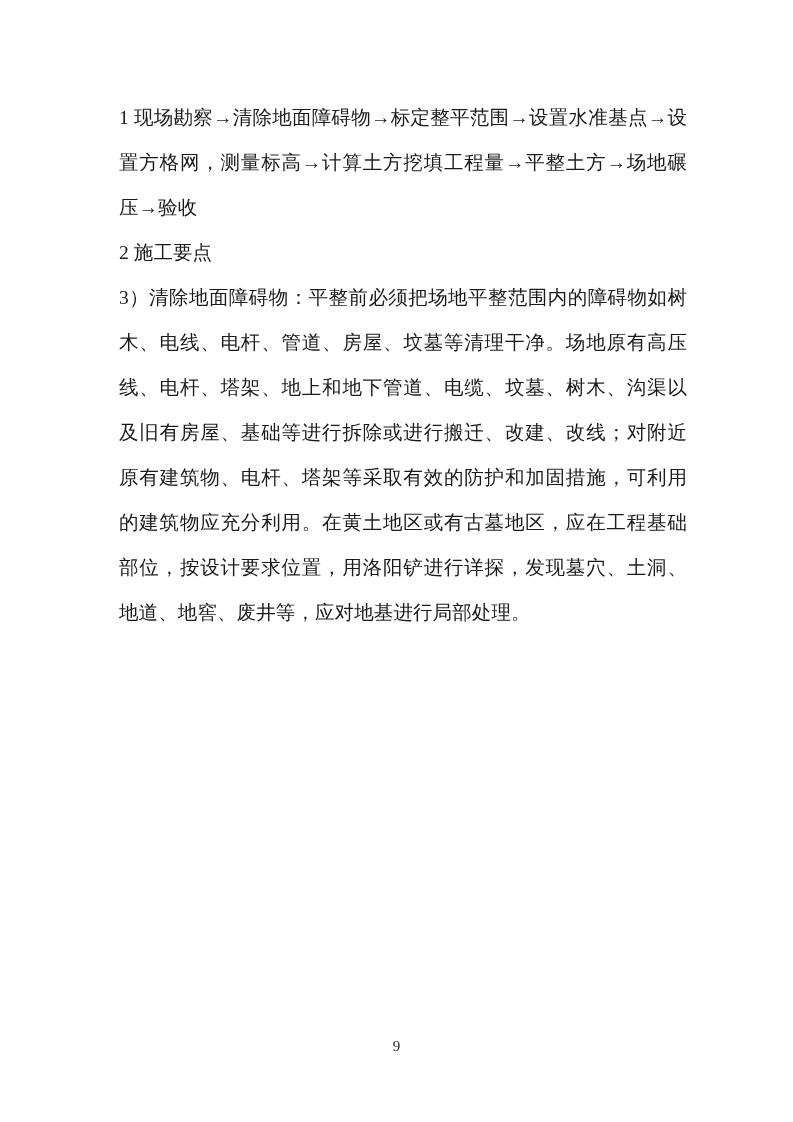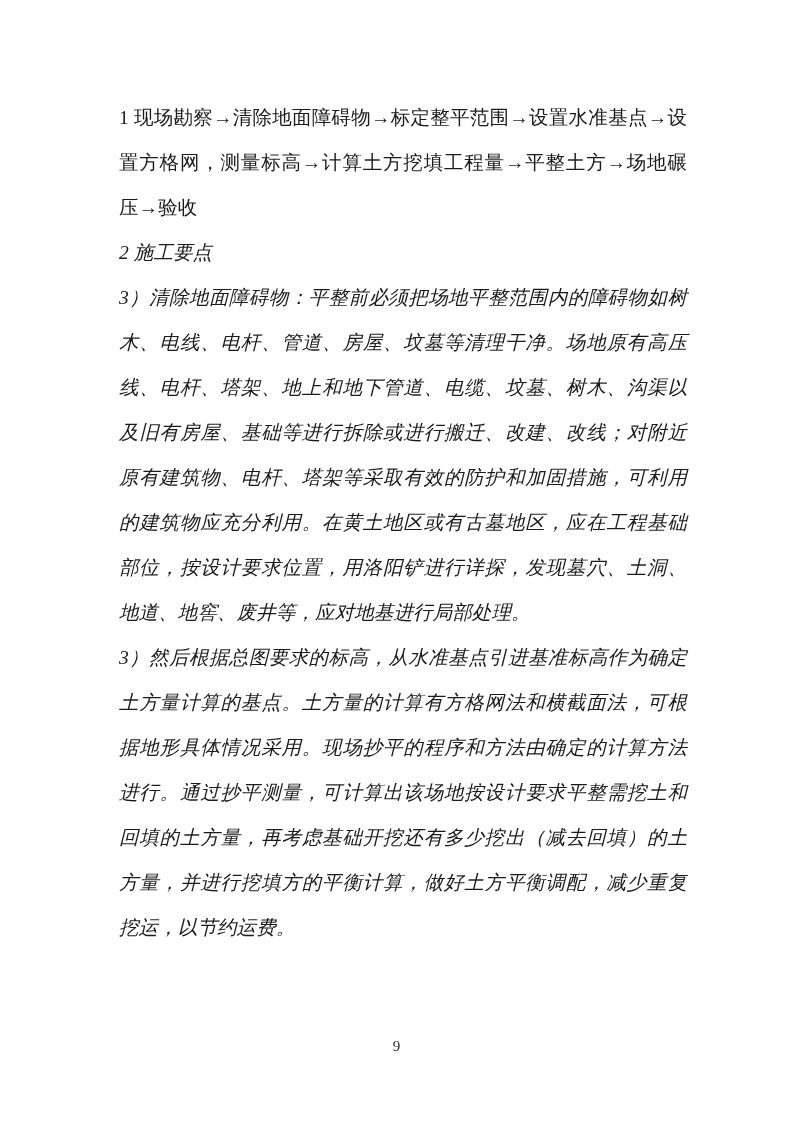--- a/index.html
+++ b/index.html
@@ -40,21 +40,20 @@
     text-align: justify;
     text-justify: inter-ideograph;
     letter-spacing: 0.1px;
     color: #1a1a1a;
     word-break: break-all;
   }
 
   
   .para + .para {
     margin-top: 0px;
-    font-style: italic;
   }
 
   .para-flow      { }
   .para-heading   { }
   .para-item      { }
 
   .indent-none { text-indent: 0; }
 
   .page-number {
     position: absolute;
@@ -75,19 +74,18 @@
 
   <div class="doc-body">
 
     <p class="para para-flow indent-none">1  现场勘察→清除地面障碍物→标定整平范围→设置水准基点→设置方格网，测量标高→计算土方挖填工程量→平整土方→场地碾压→验收</p>
 
     <p class="para para-heading indent-none">2   施工要点</p>
 
 
     <p class="para para-item indent-none">3）清除地面障碍物：平整前必须把场地平整范围内的障碍物如树木、电线、电杆、管道、房屋、坟墓等清理干净。场地原有高压线、电杆、塔架、地上和地下管道、电缆、坟墓、树木、沟渠以及旧有房屋、基础等进行拆除或进行搬迁、改建、改线；对附近原有建筑物、电杆、塔架等采取有效的防护和加固措施，可利用的建筑物应充分利用。在黄土地区或有古墓地区，应在工程基础部位，按设计要求位置，用洛阳铲进行详探，发现墓穴、土洞、地道、地窖、废井等，应对地基进行局部处理。</p>
 
-    <p class="para para-item indent-none">3）然后根据总图要求的标高，从水准基点引进基准标高作为确定土方量计算的基点。土方量的计算有方格网法和横截面法，可根据地形具体情况采用。现场抄平的程序和方法由确定的计算方法进行。通过抄平测量，可计算出该场地按设计要求平整需挖土和回填的土方量，再考虑基础开挖还有多少挖出（减去回填）的土方量，并进行挖填方的平衡计算，做好土方平衡调配，减少重复挖运，以节约运费。</p>
 
   </div>
 
   <div class="page-number">9</div>
 
 </div>
 
 </body></html>

